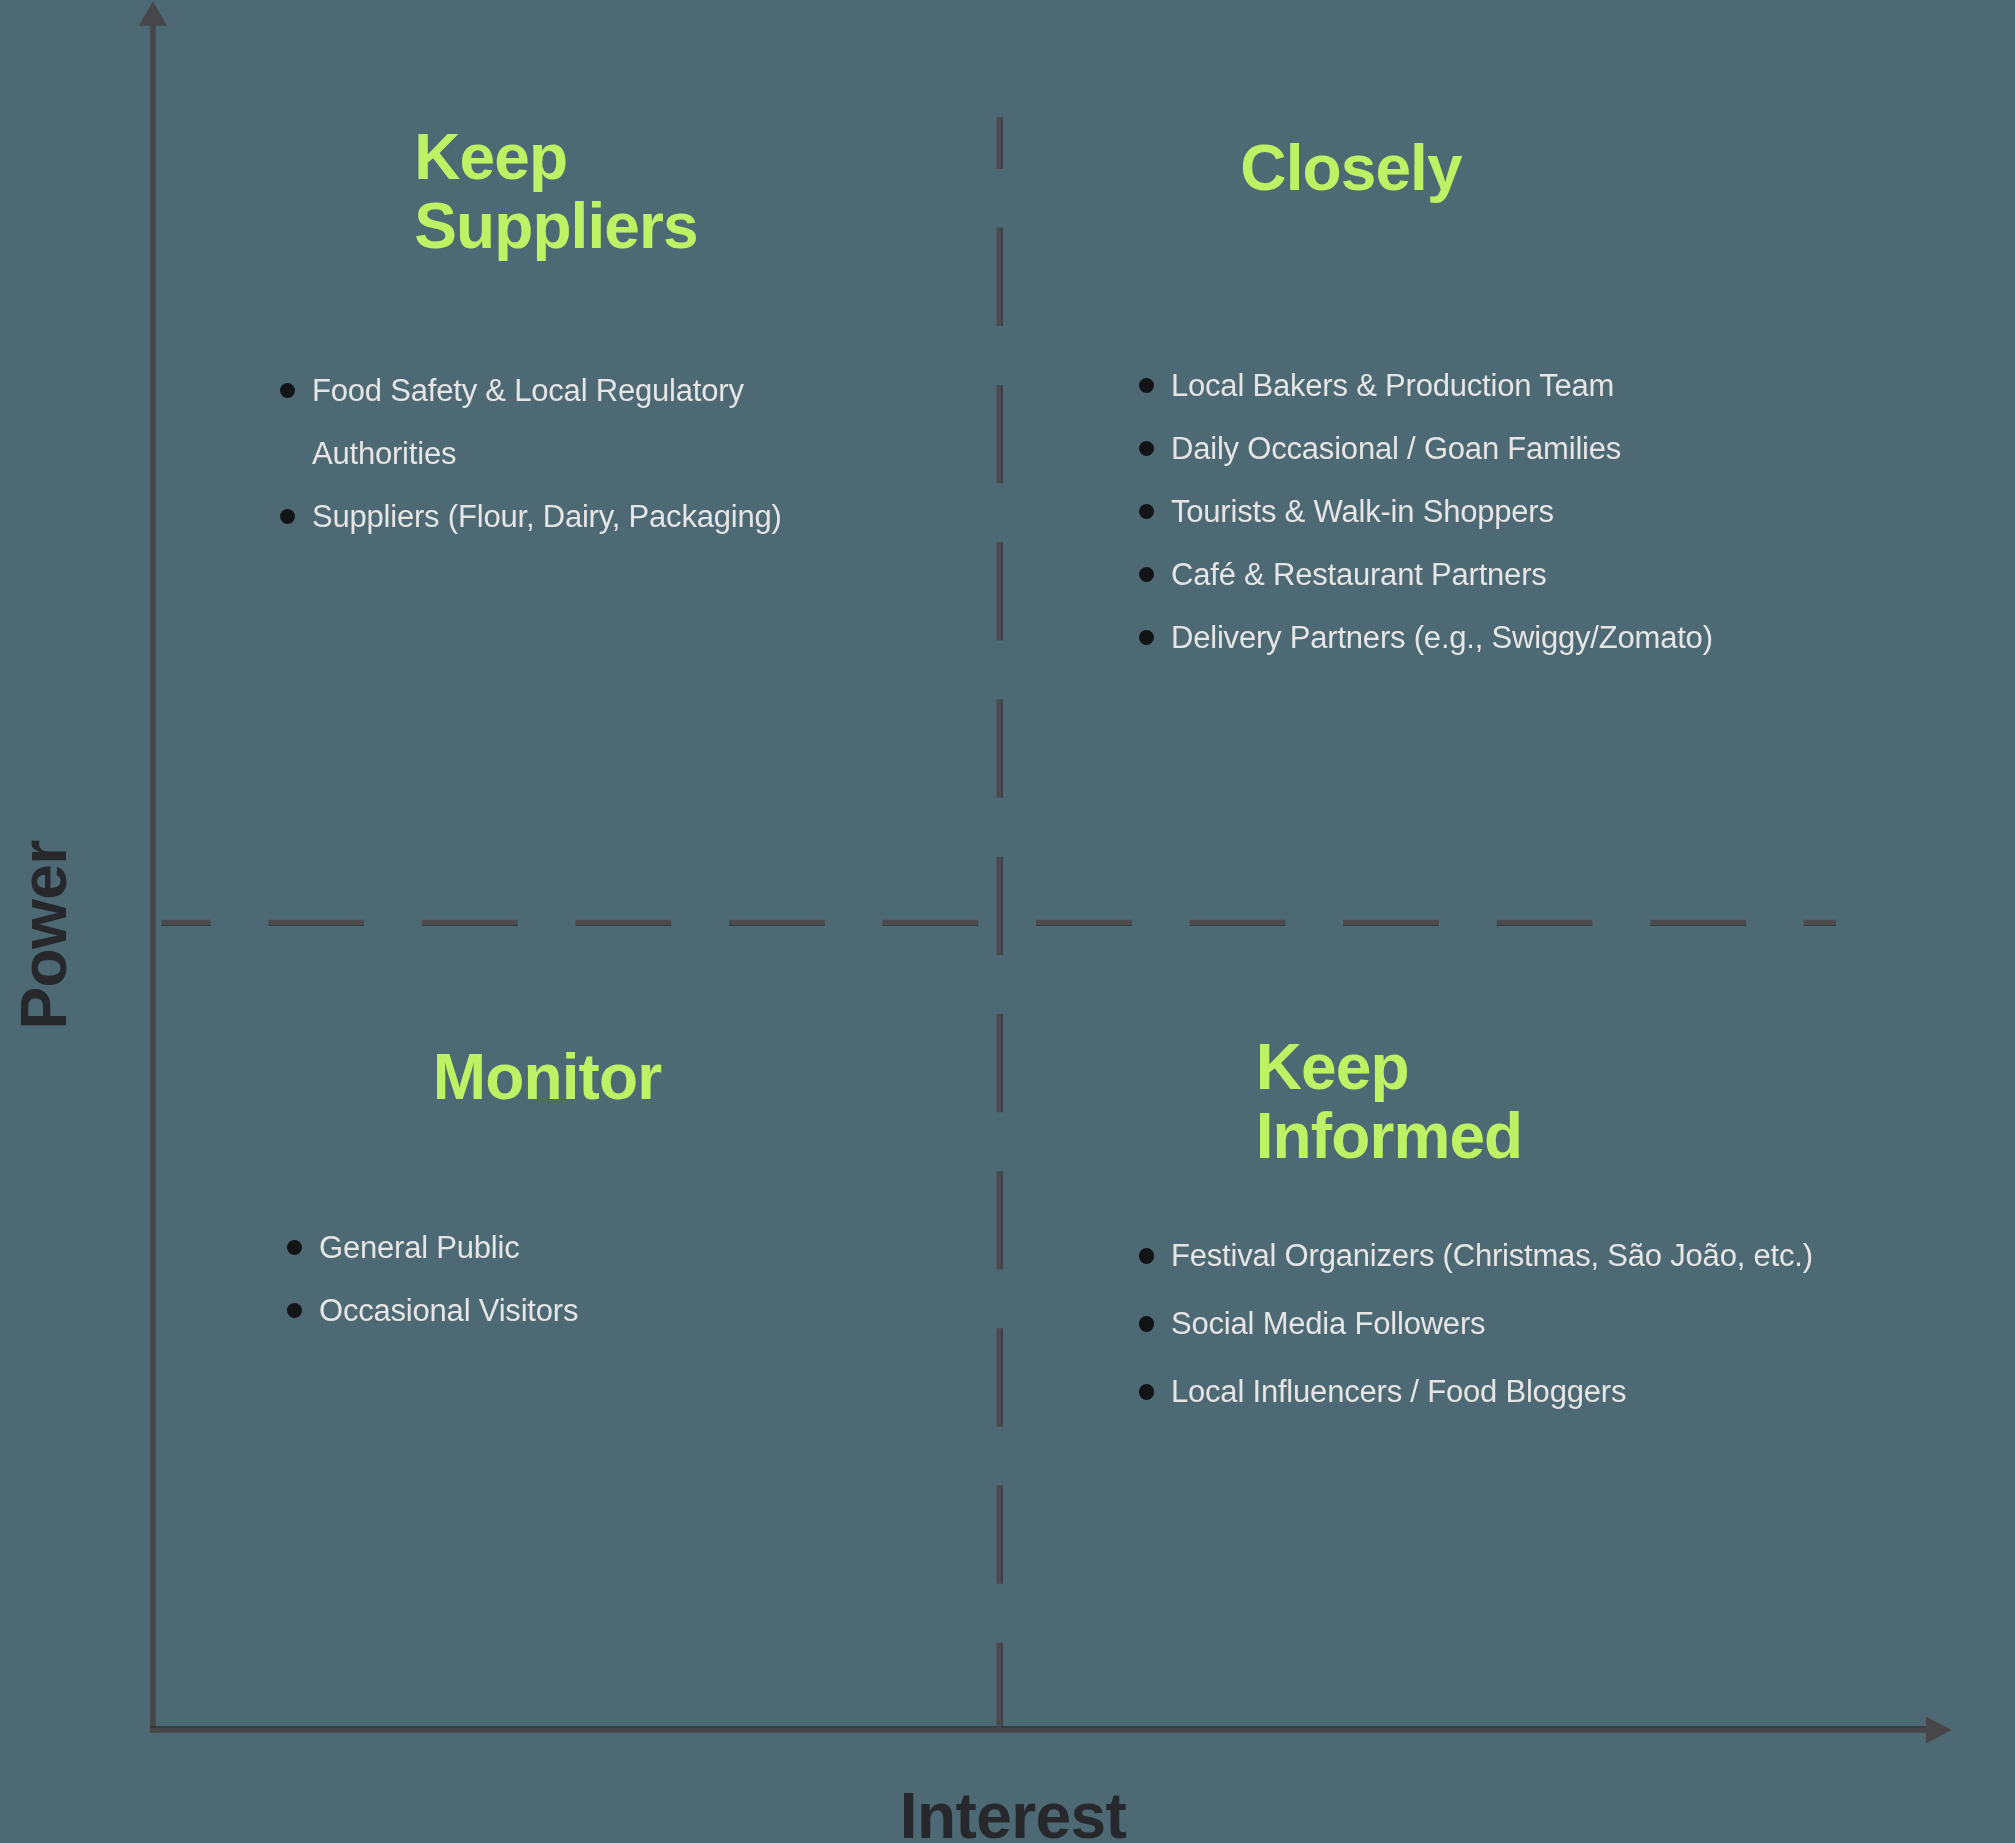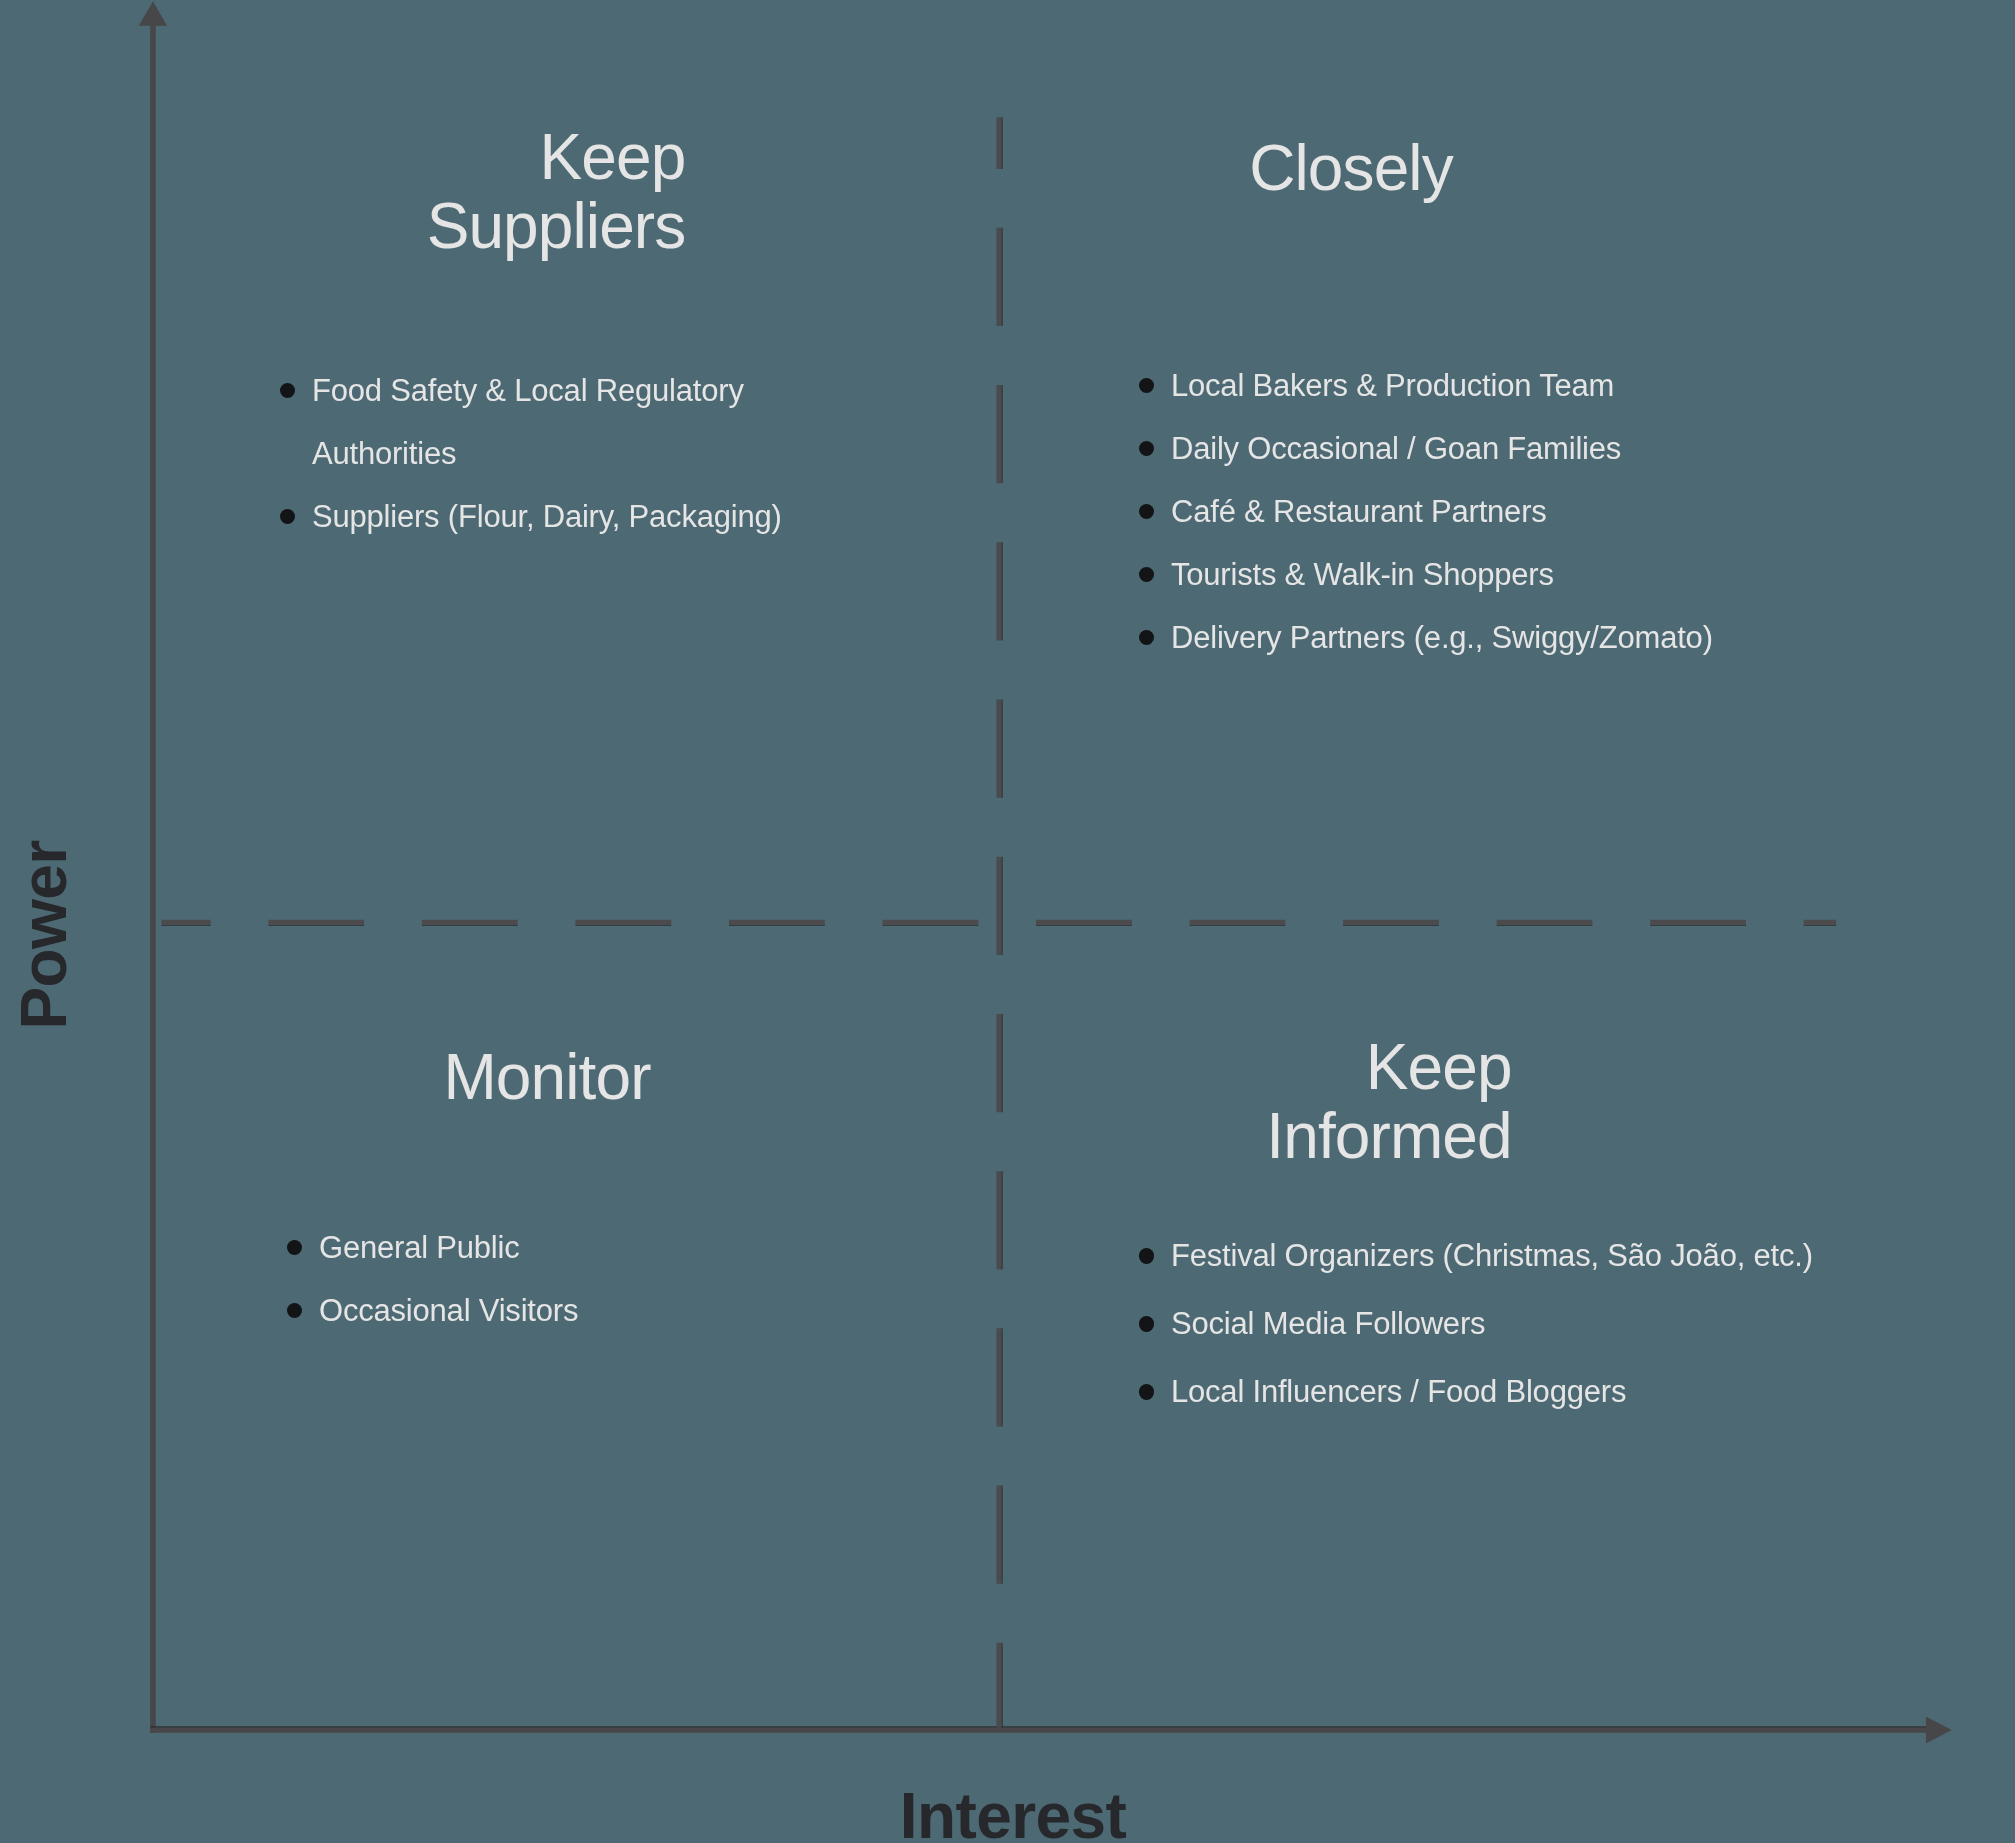--- a/index.html
+++ b/index.html
@@ -9,25 +9,25 @@
     overflow:hidden;
     position:relative;
     font-family:"Liberation Sans","DejaVu Sans",sans-serif;
   }
   .canvas{position:absolute;left:0;top:0;width:2015px;height:1843px;}
   svg.axes-layer{position:absolute;left:0;top:0;}
 
   .q-title{
     position:absolute;
     transform:translateX(-50%);
-    text-align:right;
-    font-weight:400;
+    text-align:left;
+    font-weight:700;
     font-size:64px;
     line-height:69px;
-    color:#e5e5e5;
+    color:#bef264;
     letter-spacing:-0.9px;
     white-space:nowrap;
   }
   .q-title span{display:block;}
 
   ul.q-list{
     position:absolute;
     list-style:none;
     margin:0;padding:0;
   }
@@ -111,25 +111,25 @@
     <li>
       <span class="dot"></span>
       <span class="txt">Local Bakers &amp; Production Team</span>
     </li>
     <li>
       <span class="dot"></span>
       <span class="txt">Daily Occasional / Goan Families</span>
     </li>
     <li>
       <span class="dot"></span>
-      <span class="txt">Café &amp; Restaurant Partners</span>
+      <span class="txt">Tourists &amp; Walk-in Shoppers</span>
     </li>
     <li>
       <span class="dot"></span>
-      <span class="txt">Tourists &amp; Walk-in Shoppers</span>
+      <span class="txt">Café &amp; Restaurant Partners</span>
     </li>
     <li>
       <span class="dot"></span>
       <span class="txt">Delivery Partners (e.g., Swiggy/Zomato)</span>
     </li>
   </ul>
 
   <div class="q-title" style="left:547px;top:1043px;">
     <span>Monitor</span>
     <span></span>

